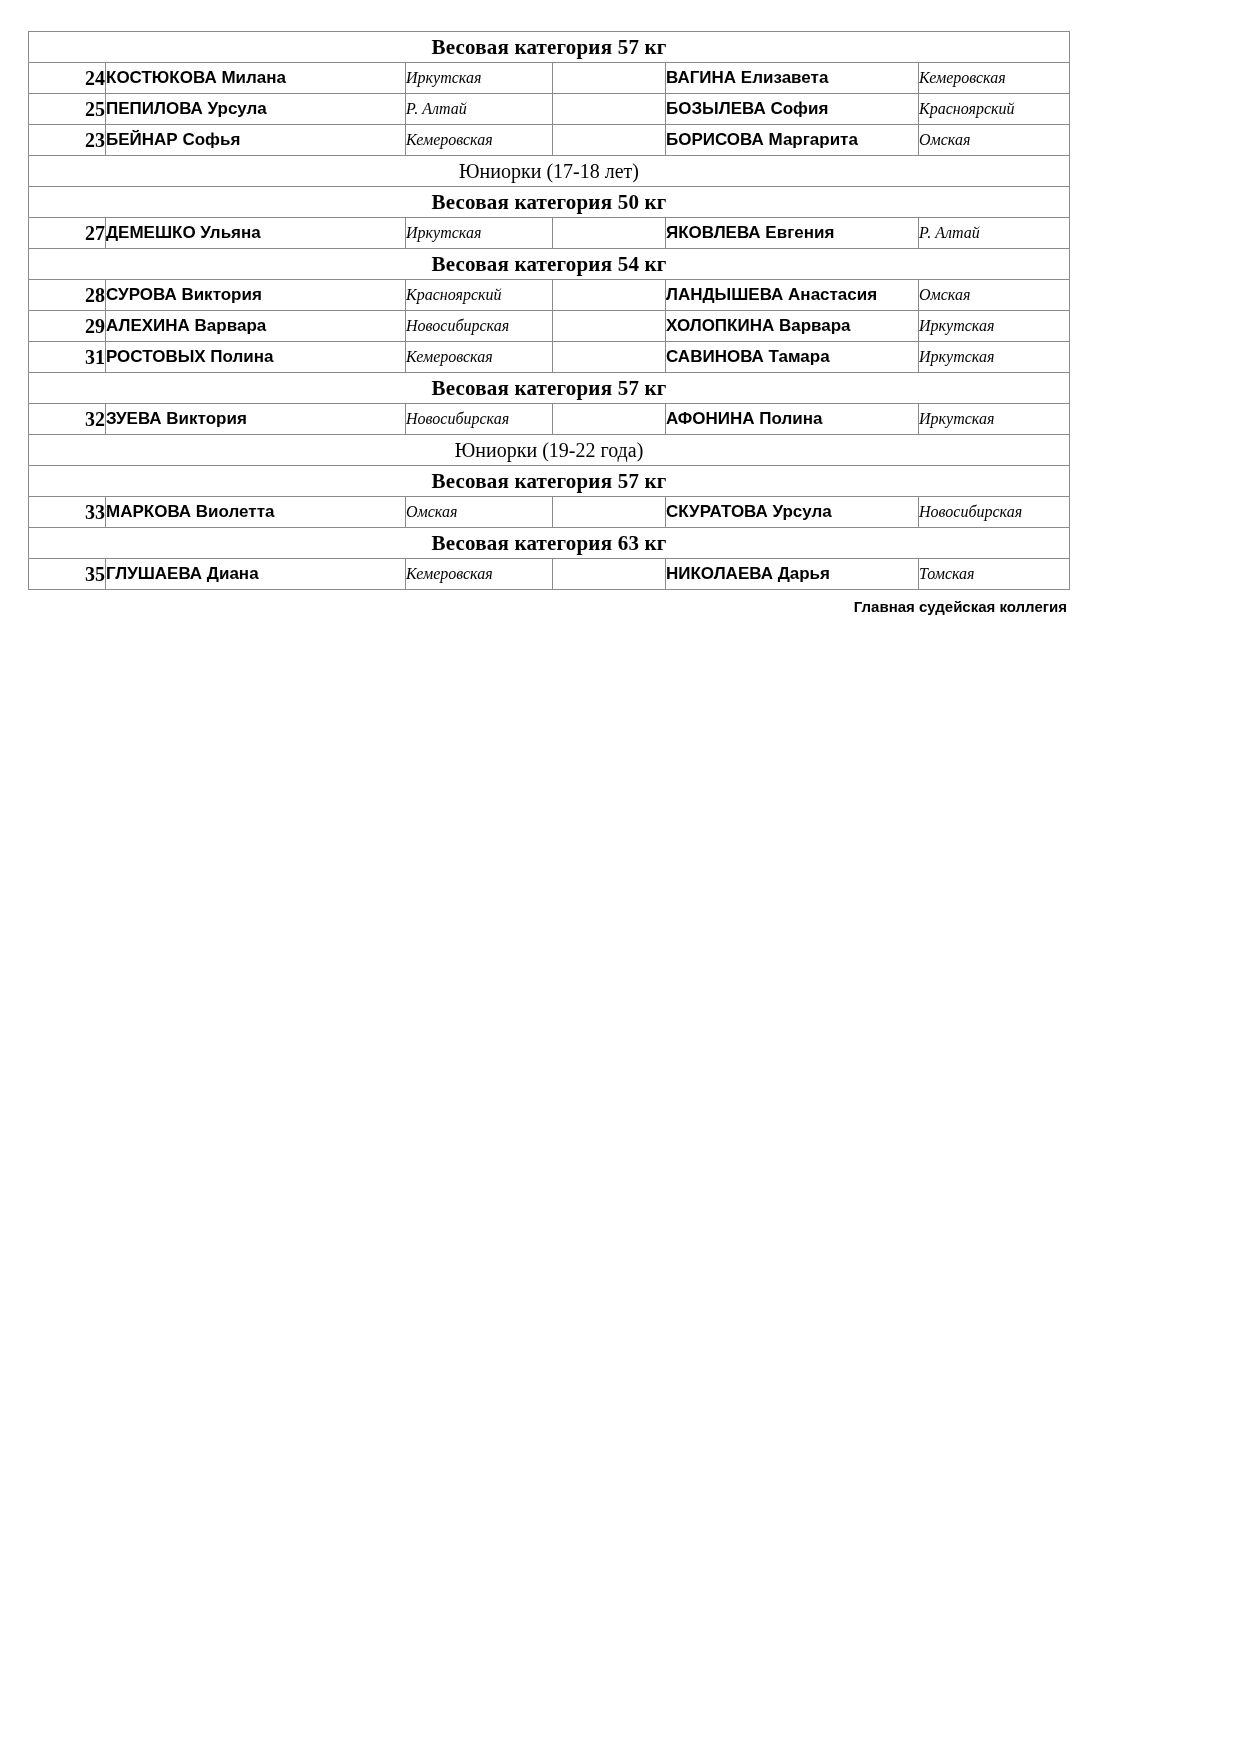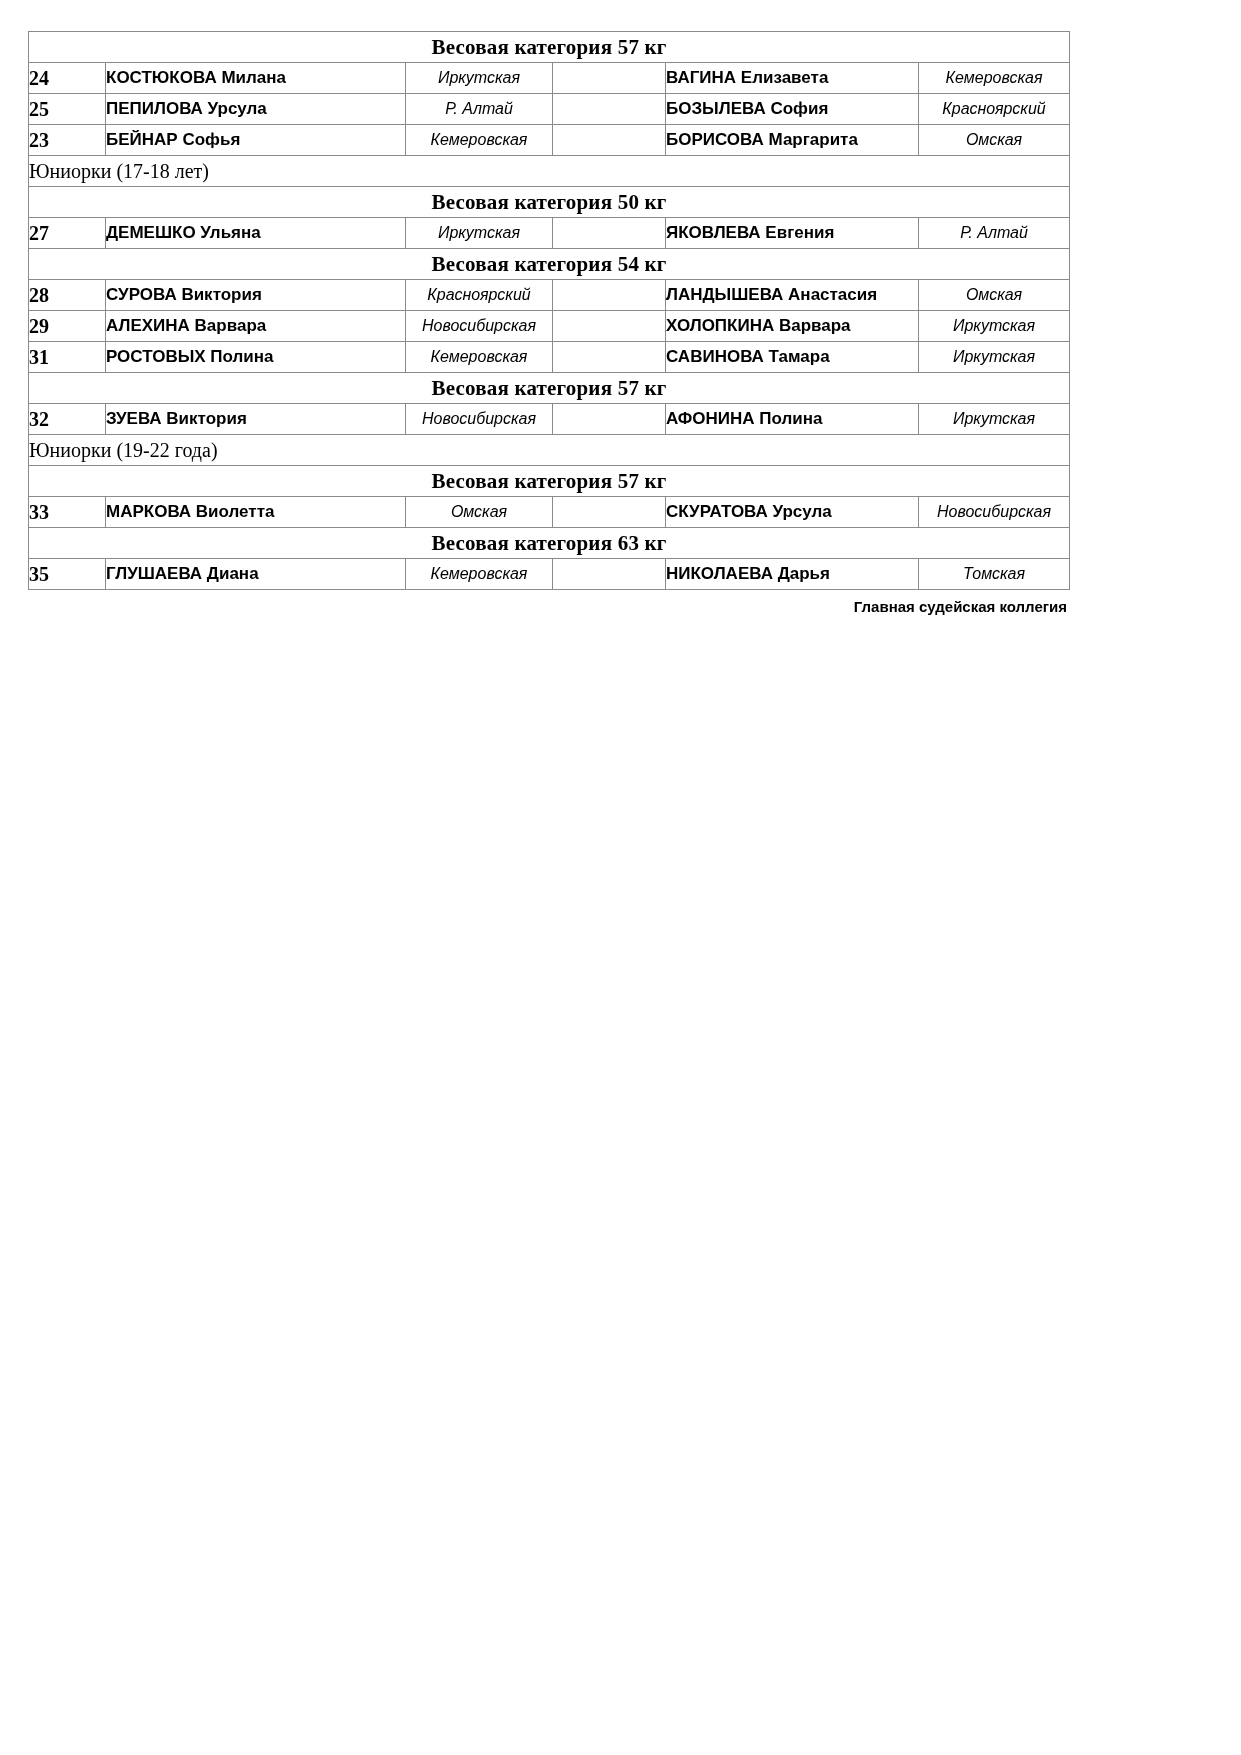--- a/index.html
+++ b/index.html
@@ -53,49 +53,49 @@
     font-family: "Liberation Serif", serif;
     font-weight: bold;
     font-size: 21px;
     letter-spacing: 0.2px;
     height: 31px;
     line-height: 31px;
   }
 
   
   .age-head td {
-    text-align: left;
+    text-align: center;
     font-family: "Liberation Serif", serif;
     font-weight: normal;
     font-size: 20px;
     height: 30px;
     line-height: 30px;
     margin-top: 48px;
   }
 
   
   .num {
-    text-align: left;
+    text-align: right;
     padding-right: 5px;
     font-family: "Liberation Serif", serif;
     font-weight: bold;
     font-size: 20px;
     margin-left: 6px;
   }
   .athlete {
     text-align: left;
     padding-left: 4px;
     font-family: "Liberation Sans", sans-serif;
     font-weight: bold;
     font-size: 17px;
   }
   .region {
-    text-align: center;
+    text-align: left;
     padding-right: 6px;
-    font-family: Liberation Sans, sans-serif;
+    font-family: Liberation Serif, serif;
     font-style: italic;
     font-weight: normal;
     font-size: 16px;
   }
   .gap {
     text-align: center;
   }
 
   
   .footer {

